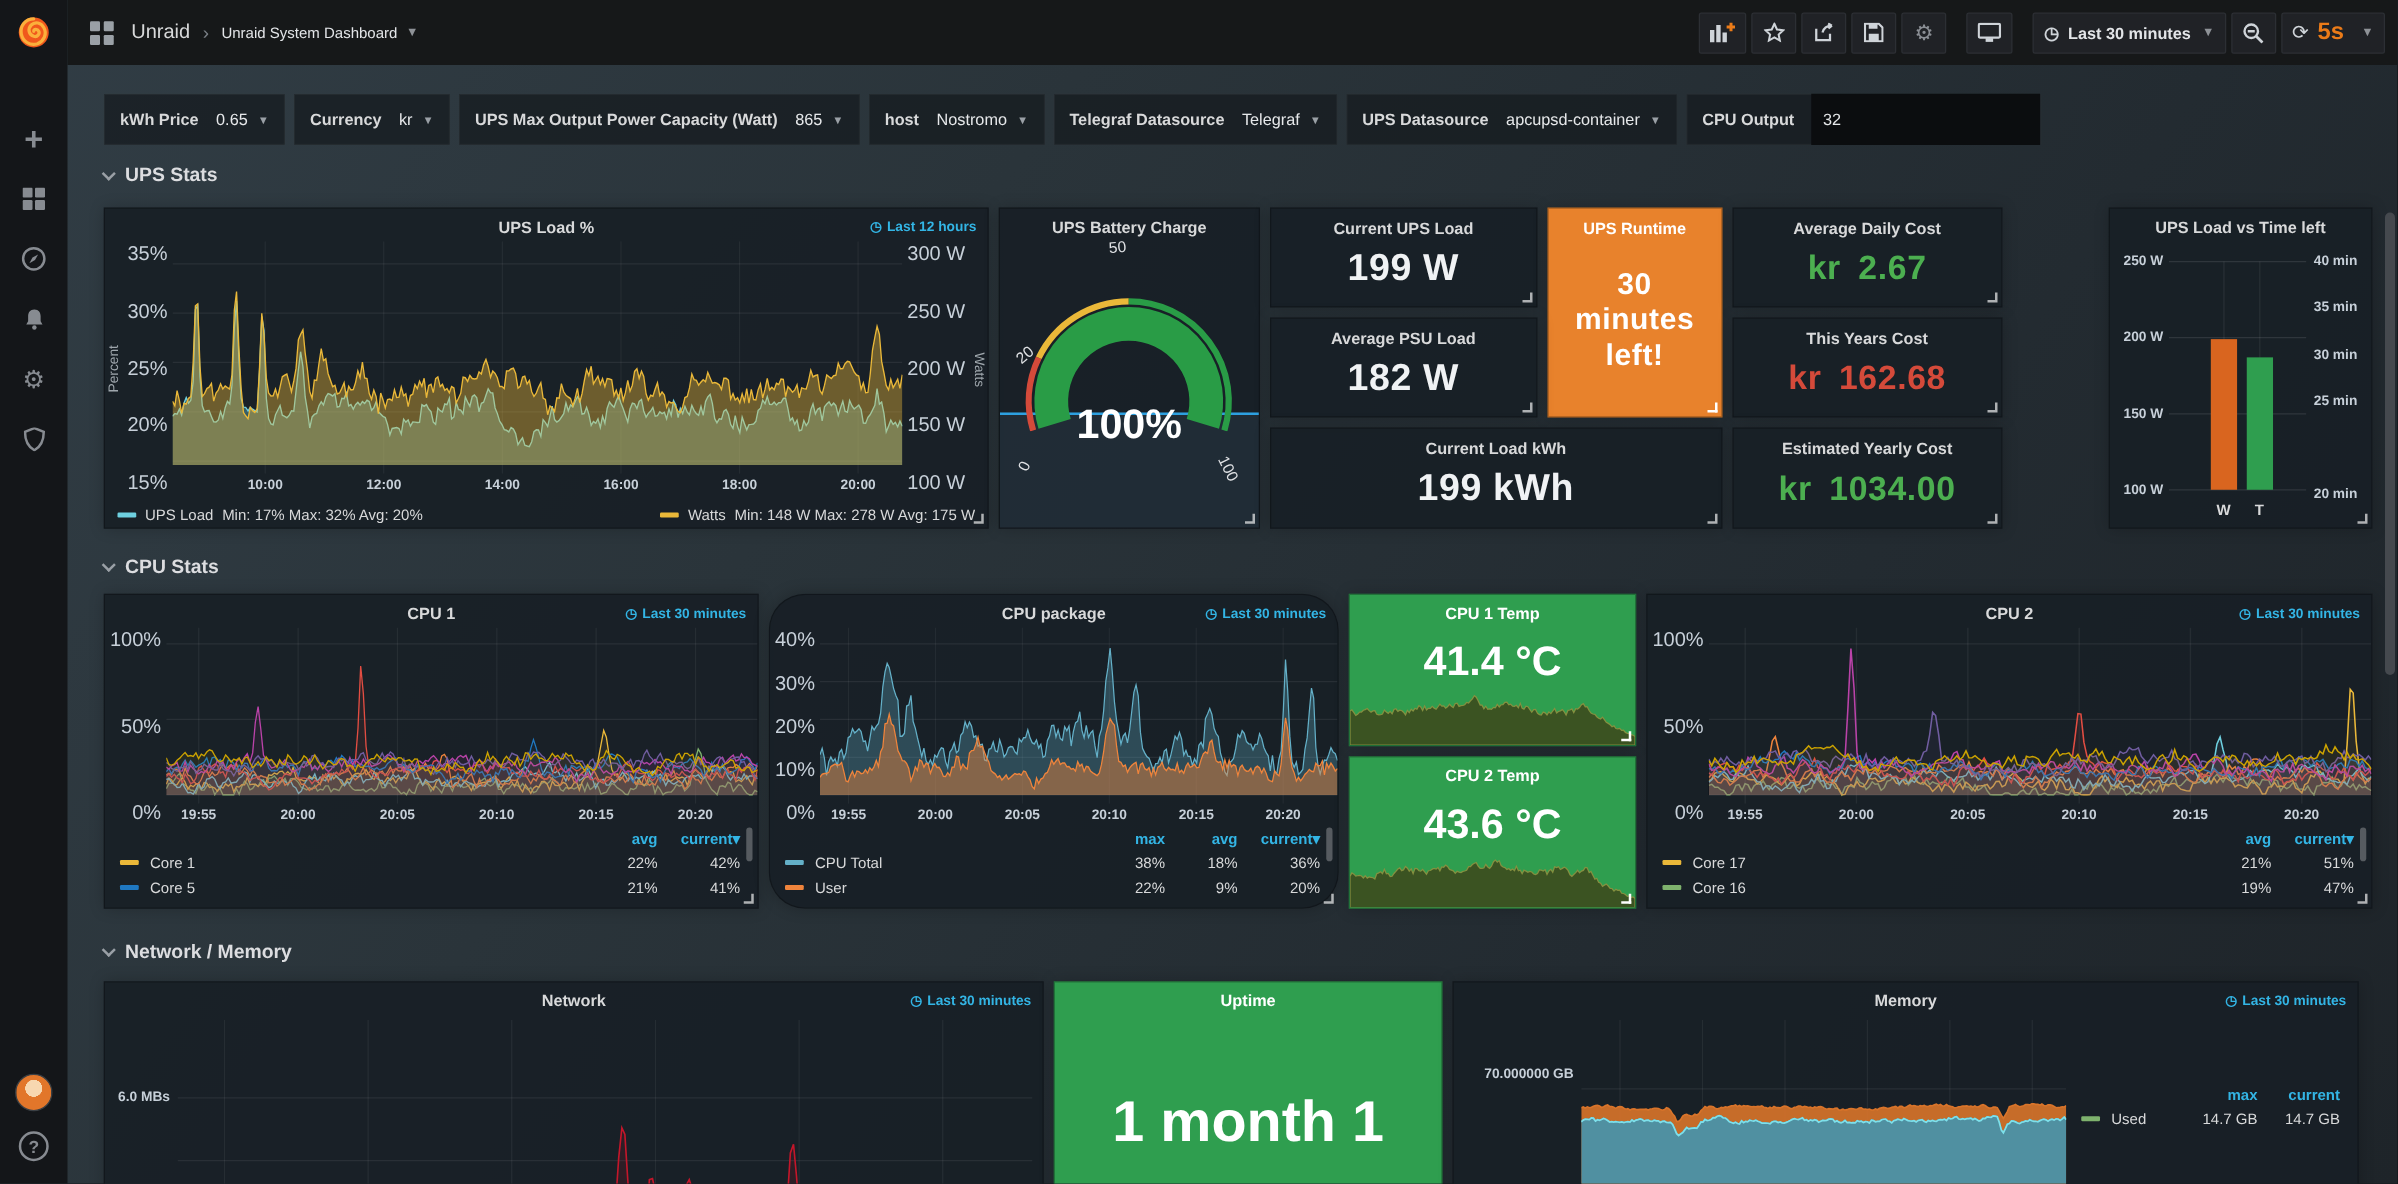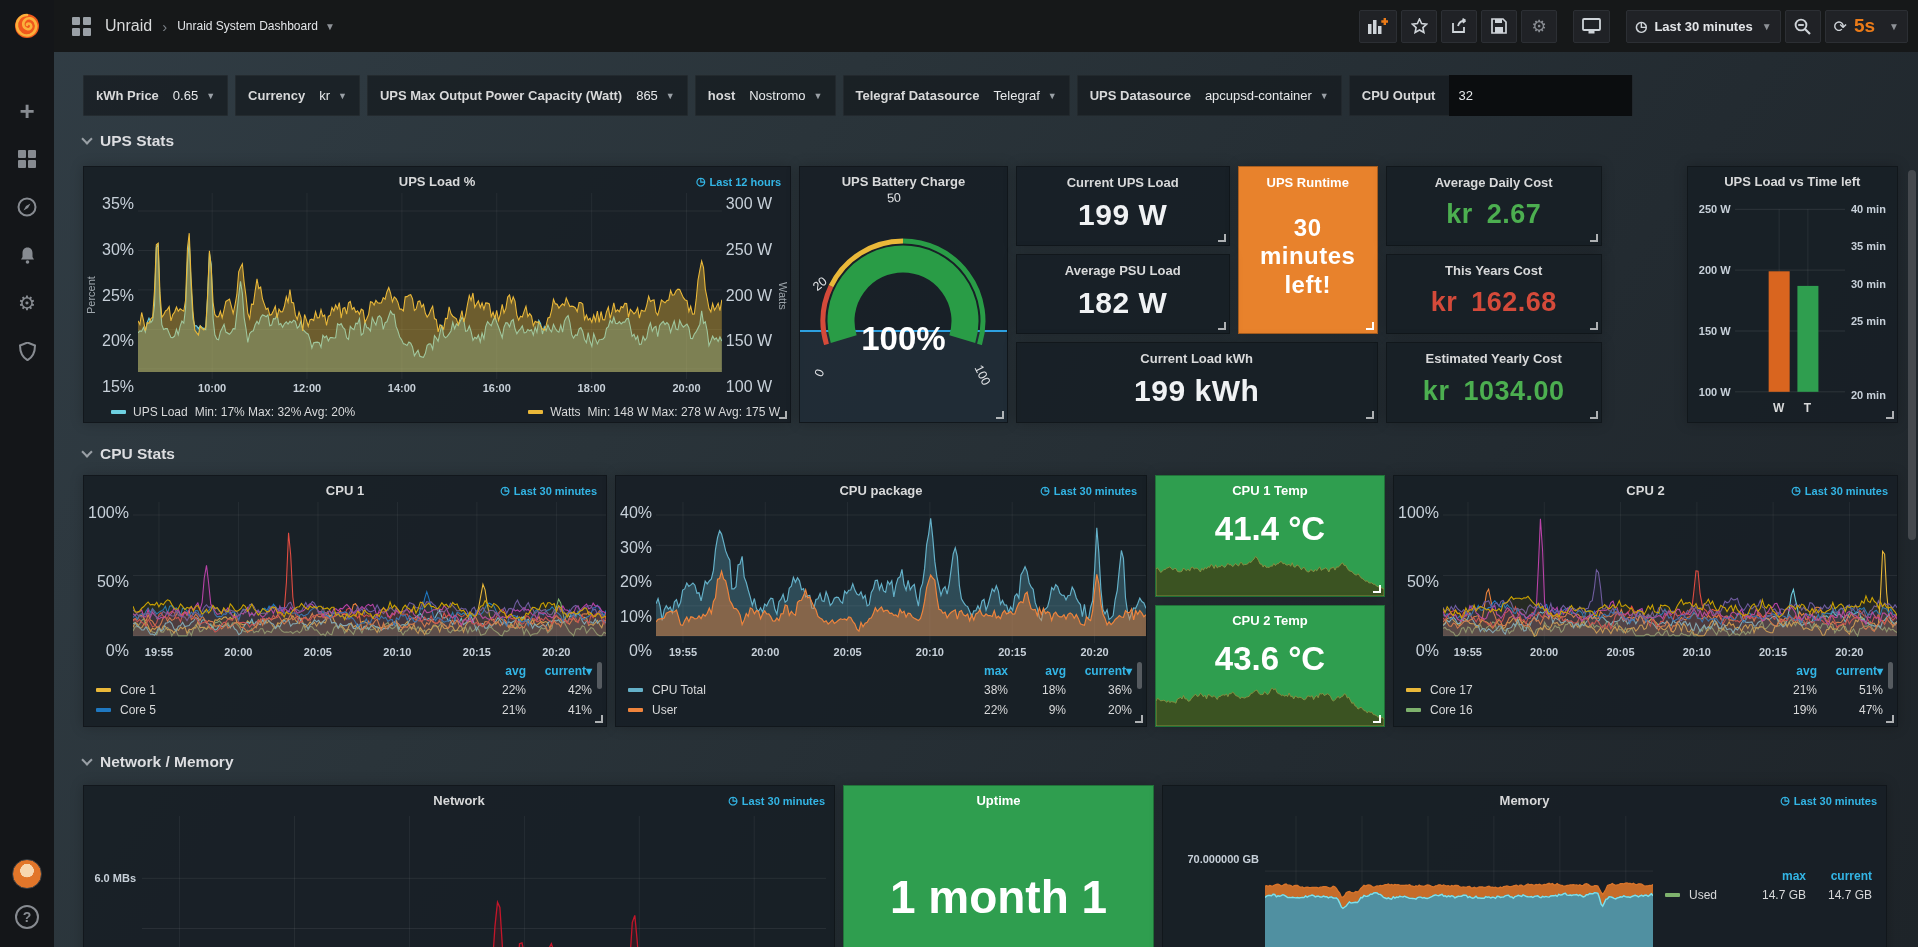--- a/index.html
+++ b/index.html
@@ -83,21 +83,21 @@
   .y-col.l { align-items:flex-end; }
   .y-col.r { align-items:flex-start; text-align:left; }
   .plot-stack { flex:1; display:flex; flex-direction:column; min-width:0; }
   .plot { position:relative; flex:1; }
   .plot svg { position:absolute; inset:0; width:100%; height:100%; }
   .x-col { position:relative; height:19px; font-size:11px; font-weight:bold; color:#c7d0d9; }
   .x-col span { position:absolute; top:3px; transform:translateX(-50%); }
 
   
   .ups-wrap .ts-body { bottom:24px; }
-  .ups-legend { position:absolute; left:27px; right:10px; bottom:3px; display:flex; justify-content:space-between;
+  .ups-legend { position:absolute; left:10px; right:10px; bottom:3px; display:flex; justify-content:space-between;
     font-size:12px; color:#d8d9da; }
   .leg-entry { display:flex; align-items:center; gap:7px; cursor:pointer; }
   .swatch { display:inline-block; width:15px; height:4px; border-radius:1px; }
   .leg-stats { color:#d8d9da; }
 
   
   .leg-table { position:relative; font-size:12px; color:#d8d9da; padding:0 14px 4px 12px; }
   .leg-hrow { display:flex; justify-content:flex-end; color:#33b5e5; font-weight:bold; height:19px; align-items:center; }
   .leg-row { display:flex; align-items:center; height:20px; cursor:pointer; }
   .leg-name { margin-left:9px; }
@@ -570,21 +570,21 @@
             <span class="swatch" style="background: rgb(31, 120, 193);"></span>
             <span class="leg-name">Core 5</span>
             <span class="leg-sp"></span>
             <span class="lc">21%</span>
             <span class="lc2">41%</span>
           </div>
           <div class="leg-scroll"></div>
         </div>
       </div>
 
-      <div class="panel" style="width:532px;">
+      <div class="panel" style="width:456px;border-radius:29px;">
         <div class="p-title">CPU package</div>
         <div class="time-badge">
             <span>◷</span>
             <span>Last 30 minutes</span>
           </div>
         <div class="ts-body" style="bottom:64px;">
           <div class="y-col l">
               <span>40%</span>
               <span>30%</span>
               <span>20%</span>

